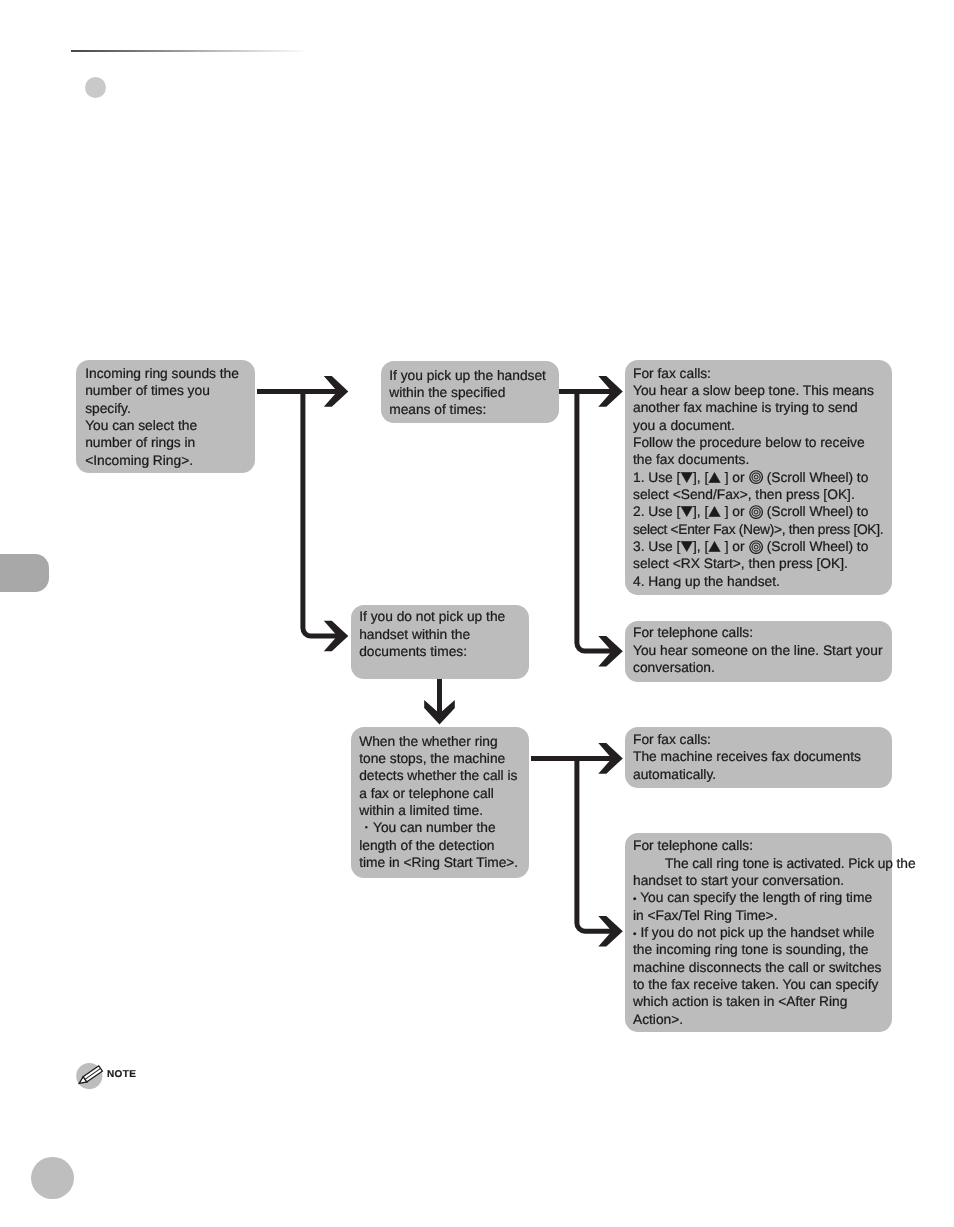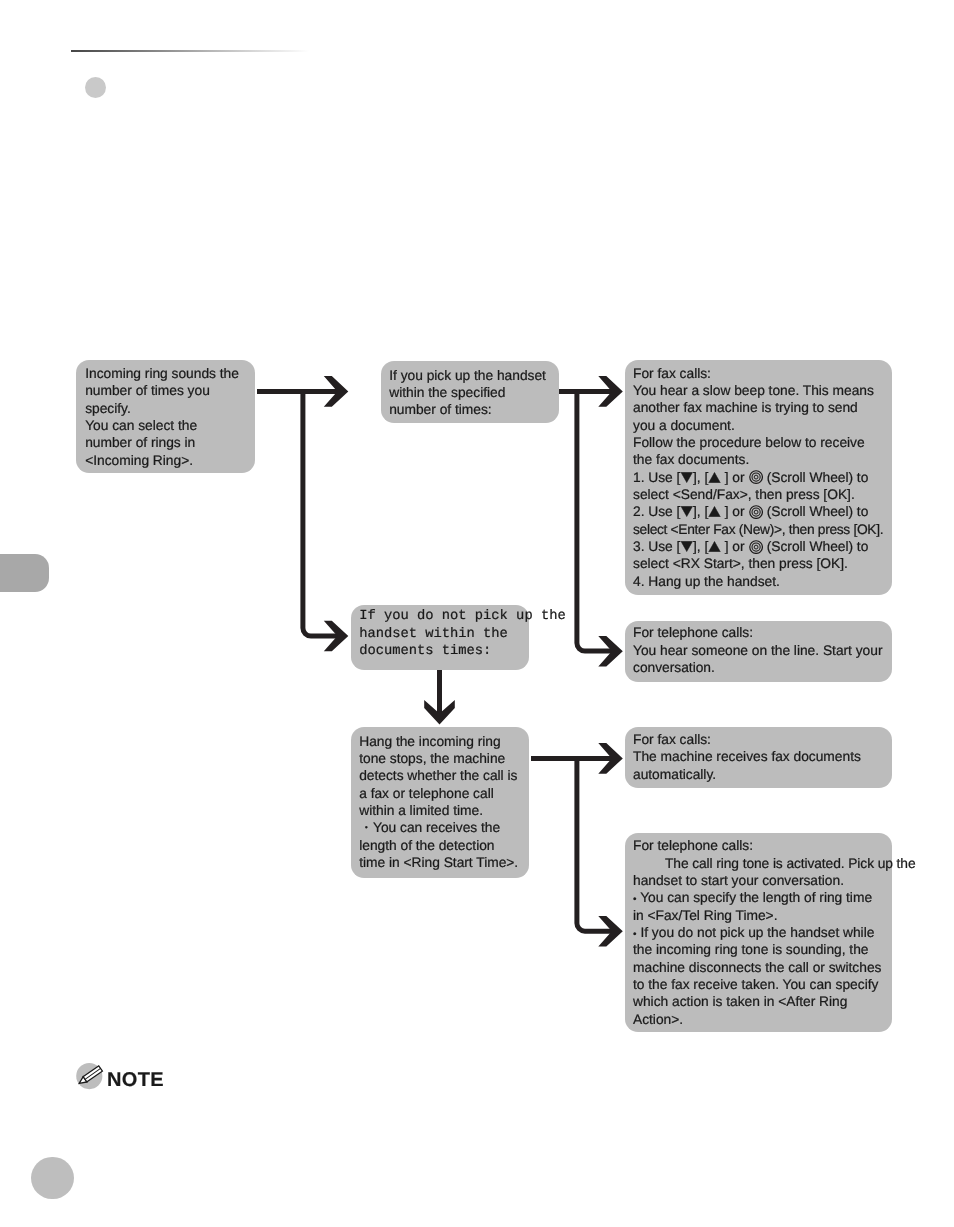--- a/index.html
+++ b/index.html
@@ -9,21 +9,21 @@
   .rule{position:absolute;left:70.8px;top:49.5px;width:238.5px;height:2.4px;
         background:linear-gradient(to right,#464646 0%,#5e5e5e 14%,#8a8a8a 37%,#b5b5b5 58%,#d9d9d9 78%,#f2f2f2 93%,#ffffff 100%);}
   .hdr-dot{position:absolute;left:84.7px;top:77.2px;width:21.3px;height:21.3px;border-radius:50%;background:#c9c9c9;}
   .side-tab{position:absolute;left:-16px;top:554px;width:64.7px;height:38.4px;border-radius:14px;background:#a8a8a8;}
   .foot-dot{position:absolute;left:31.4px;top:1156.7px;width:42.6px;height:42.6px;border-radius:50%;background:#bebebe;}
   .box{position:absolute;background:#bcbcbc;border-radius:13px;box-sizing:border-box;will-change:transform;}
   .box .ln{color:#1a1a1a;-webkit-text-stroke:0.22px #1a1a1a;font-size:13.8px;line-height:17.35px;white-space:pre;display:block;letter-spacing:-0.02px;}
   .box .ln.hd{font-weight:normal;}
   svg.arrows{position:absolute;left:0;top:0;width:954px;height:1227px;overflow:visible;}
   .note{position:absolute;left:72.4px;top:1058.5px;display:flex;align-items:flex-start;}
-  .note-label{will-change:transform;-webkit-text-stroke:0.2px #1a1a1a;font-weight:bold;font-size:20px;letter-spacing:0.35px;color:#1a1a1a;margin-left:-1px;margin-top:10.5px;}
+  .note-label{will-change:transform;-webkit-text-stroke:0.2px #1a1a1a;font-weight:bold;font-size:10px;letter-spacing:0.35px;color:#1a1a1a;margin-left:-1px;margin-top:10.5px;}
   .wheel{display:inline-block;width:14.2px;height:14.2px;vertical-align:-3.0px;margin:0 0.2px;}
   .bul{font-size:10px;line-height:0;display:inline-block;vertical-align:0.4px;letter-spacing:0.1px;}
   .tri{font-family:"DejaVu Sans",sans-serif;font-size:15.6px;letter-spacing:0;margin:0 0.3px;line-height:0;display:inline-block;transform:scaleY(0.87);transform-origin:50% 60%;}
 </style>
 </head>
 <body>
 
 <div class="page">
   <div class="rule"></div>
   <div class="hdr-dot"></div>
@@ -53,21 +53,21 @@
         <span class="ln">Incoming ring sounds the</span>
         <span class="ln">number of times you</span>
         <span class="ln">specify.</span>
         <span class="ln">You can select the</span>
         <span class="ln">number of rings in</span>
         <span class="ln">&lt;Incoming Ring&gt;.</span>
       </div>
       <div class="box" style="left: 351px; top: 361px; width: 178px; height: 62px; padding: 5.5px 8.2px; margin-left: 30px;">
         <span class="ln">If you pick up the handset</span>
         <span class="ln">within the specified</span>
-        <span class="ln">number of times:</span>
+        <span class="ln">means of times:</span>
       </div>
       <div class="box" style="left: 625px; top: 360px; width: 267px; height: 234.5px; padding: 4.5px 8px;">
         <span class="ln hd">For fax calls:</span>
         <span class="ln">You hear a slow beep tone. This means</span>
         <span class="ln">another fax machine is trying to send</span>
         <span class="ln">you a document.</span>
         <span class="ln">Follow the procedure below to receive</span>
         <span class="ln">the fax documents.</span>
         <span class="ln">1. Use [<span class="tri">▼</span>], [<span class="tri">▲</span> ] or <svg class="wheel" viewBox="0 0 26 26">
             <circle cx="13" cy="13" r="11.6" fill="none" stroke="#1c1a1a" stroke-width="2.2"></circle>
@@ -87,32 +87,32 @@
             <circle cx="13" cy="13" r="3.5" fill="none" stroke="#1c1a1a" stroke-width="1.8"></circle>
           </svg> (Scroll Wheel) to</span>
         <span class="ln">select &lt;RX Start&gt;, then press [OK].</span>
         <span class="ln">4. Hang up the handset.</span>
       </div>
       <div class="box" style="left: 625px; top: 620.5px; width: 267px; height: 61px; padding: 3.2px 8px;">
         <span class="ln hd">For telephone calls:</span>
         <span class="ln">You hear someone on the line. Start your</span>
         <span class="ln">conversation.</span>
       </div>
-      <div class="box" style="left: 351px; top: 605.2px; width: 178px; height: 65px; padding: 3.3px 8.2px; font-family: Liberation Mono, monospace;">
+      <div class="box" style="left: 351px; top: 605.2px; width: 178px; height: 74px; padding: 3.3px 8.2px;">
         <span class="ln">If you do not pick up the</span>
         <span class="ln">handset within the</span>
         <span class="ln">documents times:</span>
       </div>
       <div class="box" style="left: 351px; top: 727px; width: 178px; height: 151px; padding: 5.5px 8.2px;">
-        <span class="ln">Hang the incoming ring</span>
+        <span class="ln">When the whether ring</span>
         <span class="ln">tone stops, the machine</span>
         <span class="ln">detects whether the call is</span>
         <span class="ln">a fax or telephone call</span>
         <span class="ln">within a limited time.</span>
-        <span class="ln">・You can receives the</span>
+        <span class="ln">・You can number the</span>
         <span class="ln">length of the detection</span>
         <span class="ln">time in &lt;Ring Start Time&gt;.</span>
       </div>
       <div class="box" style="left: 625px; top: 727.4px; width: 267px; height: 61px; padding: 4px 8px;">
         <span class="ln hd">For fax calls:</span>
         <span class="ln">The machine receives fax documents</span>
         <span class="ln">automatically.</span>
       </div>
       <div class="box" style="left: 625px; top: 832.5px; width: 267px; height: 199px; padding: 4.2px 8px;">
         <span class="ln hd">For telephone calls:</span>

